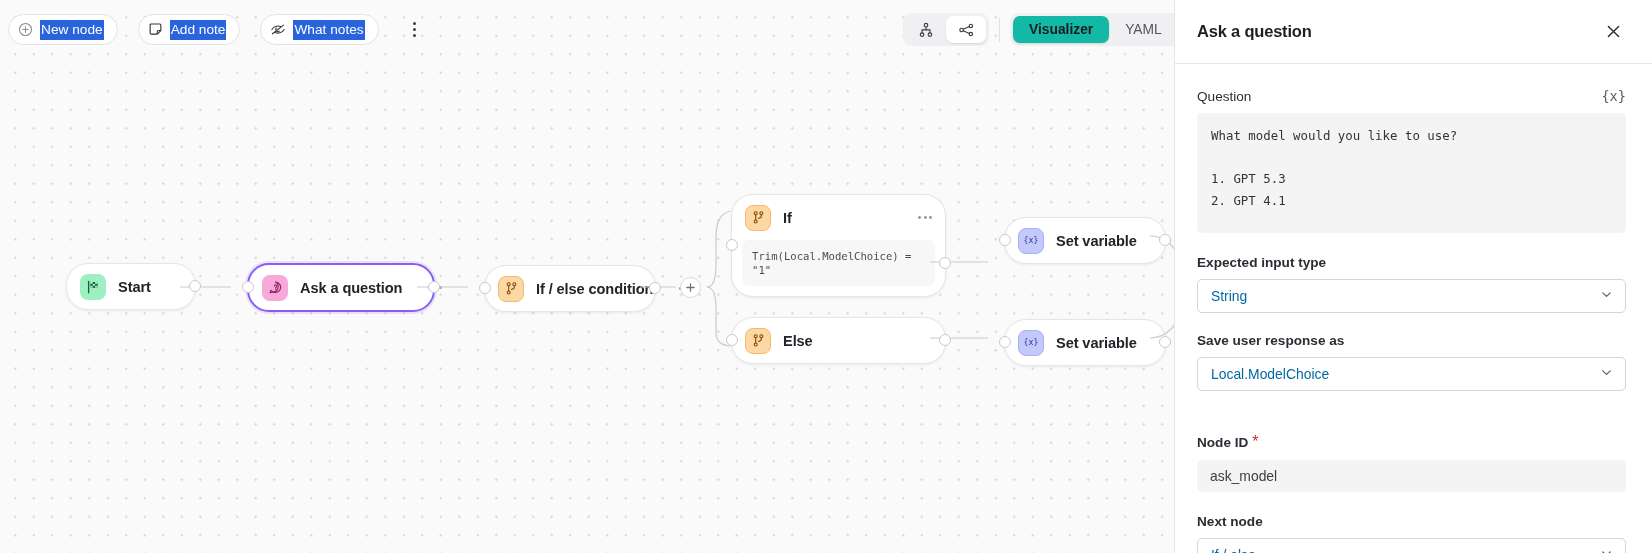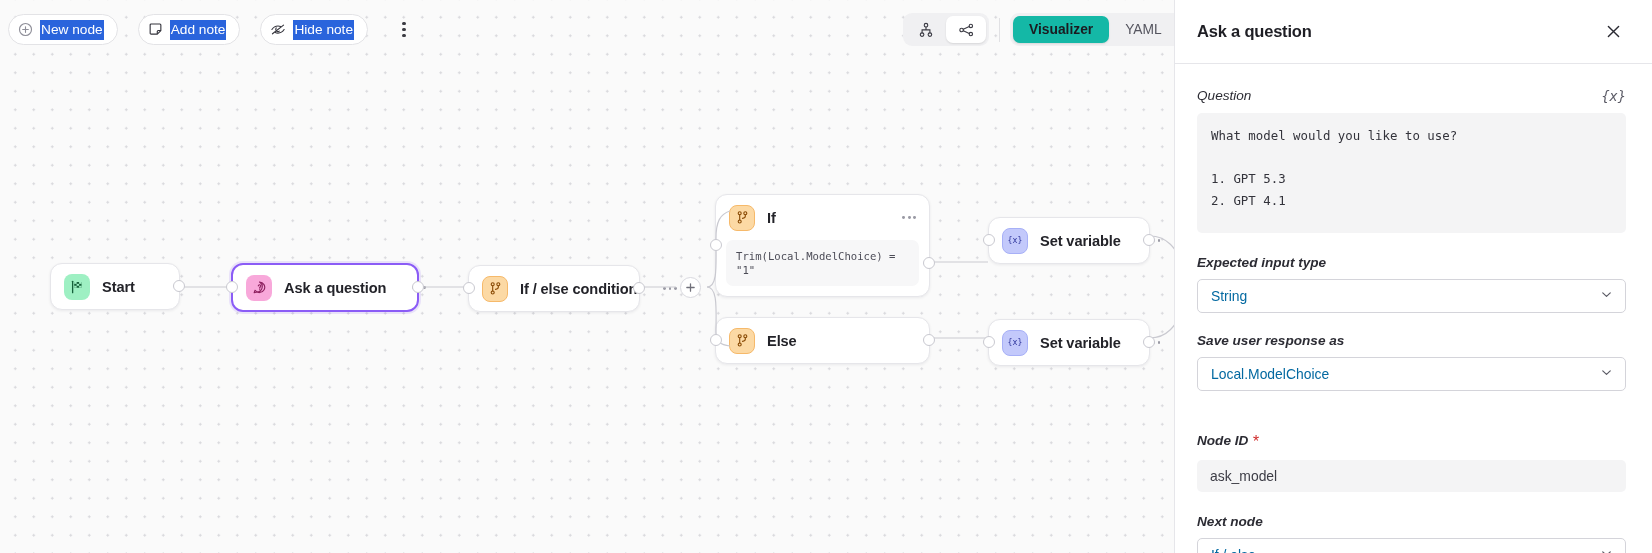--- a/index.html
+++ b/index.html
@@ -75,24 +75,25 @@
     height: 27px; padding: 0 16px; border-radius: 7px;
     font-size: 13.8px; color: #55555f; cursor: pointer; white-space: nowrap;
   }
   .tab.active { background: #14b8a6; color: #1b1b20; font-weight: 700; box-shadow: 0 1px 2px rgba(0,0,0,.11); }
 
   
   .node {
     position: absolute;
     background: #ffffff;
     border: 1px solid #e6e6ea;
-    border-radius: 12px;
+    border-radius: 22px;
     box-shadow: 0 1px 3px rgba(20,20,40,.07);
     display: flex; flex-direction: column;
     cursor: pointer;
+    margin-left: 16px;
   }
   .node.selected { border: 2px solid #8b5cf6; box-shadow: 0 0 0 2px rgba(139,92,246,.15); }
   .node-head {
     display: flex; align-items: center; gap: 12px;
     padding: 0 13px; height: 45px;
   }
   .node-ico {
     width: 26px; height: 26px; border-radius: 8px; flex: none;
     display: flex; align-items: center; justify-content: center;
   }
@@ -144,21 +145,21 @@
     z-index: 50;
     overflow: hidden;
   }
   .panel-head {
     height: 64px; display: flex; align-items: center;
     padding: 0 26px 0 22px; border-bottom: 1px solid #e6e6ea;
   }
   .panel-title { font-size: 16.5px; font-weight: 700; color: #1e1e24; letter-spacing: -.2px; }
   .panel-x { margin-left: auto; width: 26px; height: 26px; display:flex; align-items:center; justify-content:center; cursor: pointer; }
   .panel-body { padding: 24px 26px 0 22px; }
-  .field-row { display: flex; margin-bottom: 9px; font-style: italic; }
+  .field-row { display: flex; align-items: center; margin-bottom: 9px; }
   .field-label { font-size: 13.6px; color: #2c2c34; font-weight: 400; }
   .field-label.bold { font-weight: 700; }
   .req { color: #cf2b2b; margin-left: 4px; }
   .varbtn {
     margin-left: auto; font-size: 13.6px; color: #5b5b66;
     font-family: "DejaVu Sans Mono", monospace; cursor: pointer;
   }
   .textarea-box {
     background: #f4f4f5; border-radius: 5px;
     padding: 12px 14px; height: 120px;
@@ -373,21 +374,21 @@
     </div>
 
     <div class="pill">
       <span>
         <svg width="16" height="15" viewBox="0 0 17 16" fill="none" stroke="#35353d" stroke-width="1.2" stroke-linecap="round">
             <path d="M2 8s2.4-3.8 6.5-3.8c1 0 1.9.2 2.7.6M15 8s-2.4 3.8-6.5 3.8c-1.1 0-2-.2-2.9-.7"></path>
             <path d="M6.6 6.3a2.4 2.4 0 0 0 3.3 3.4"></path>
             <path d="M2.6 12.6 14.4 3.3"></path>
           </svg>
       </span>
-      <span class="lbl">Hide note</span>
+      <span class="lbl">What notes</span>
     </div>
 
     <div class="kebab">
         <i></i>
         <i></i>
         <i></i>
       </div>
   </div>
 
   <div class="tc-group">

